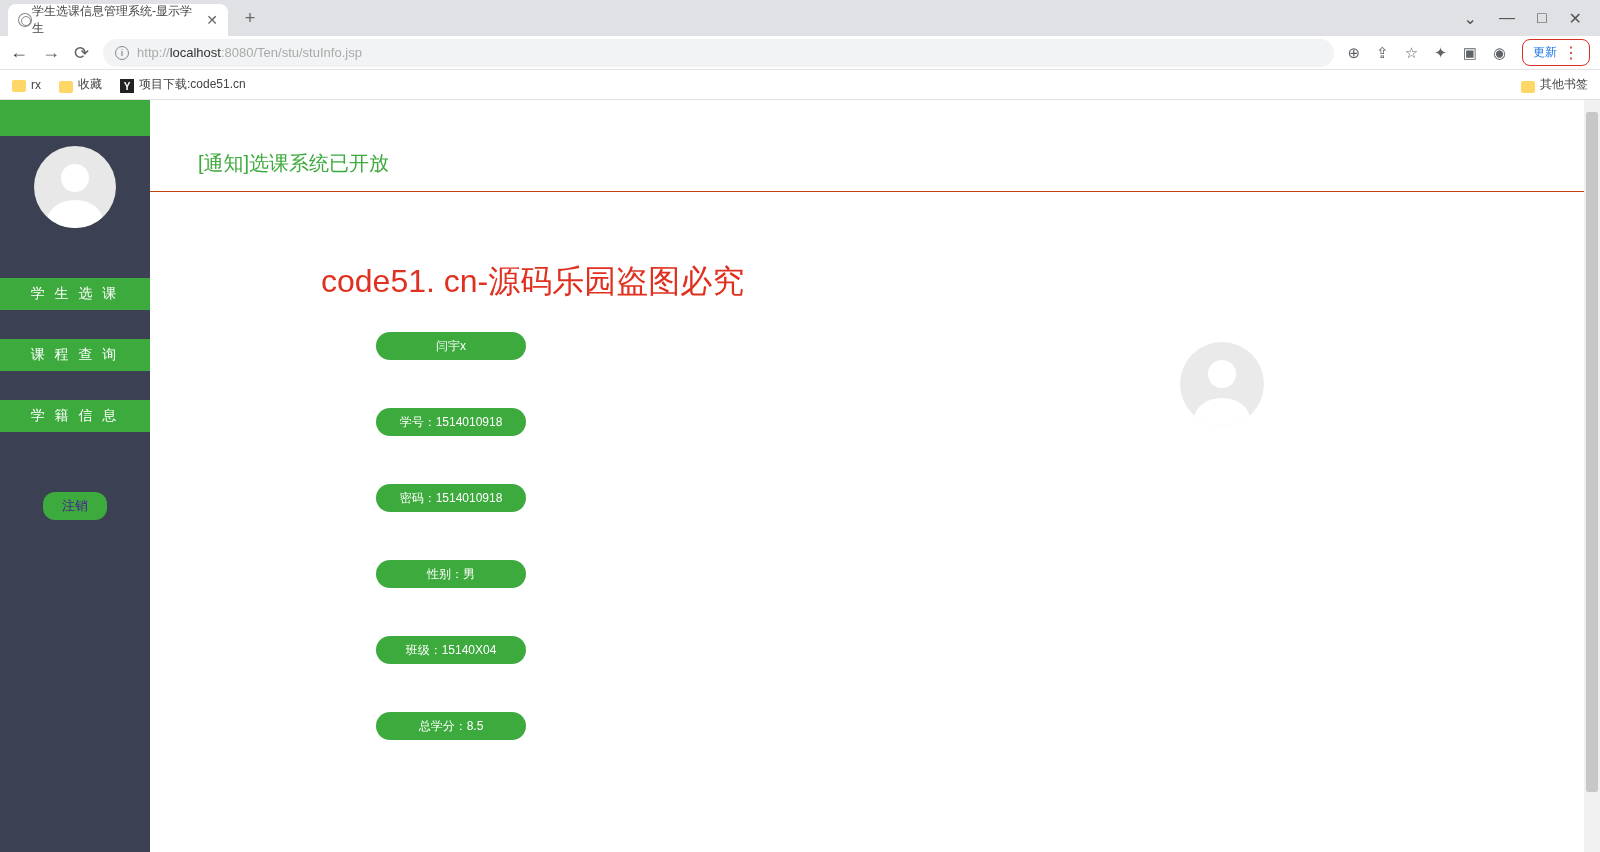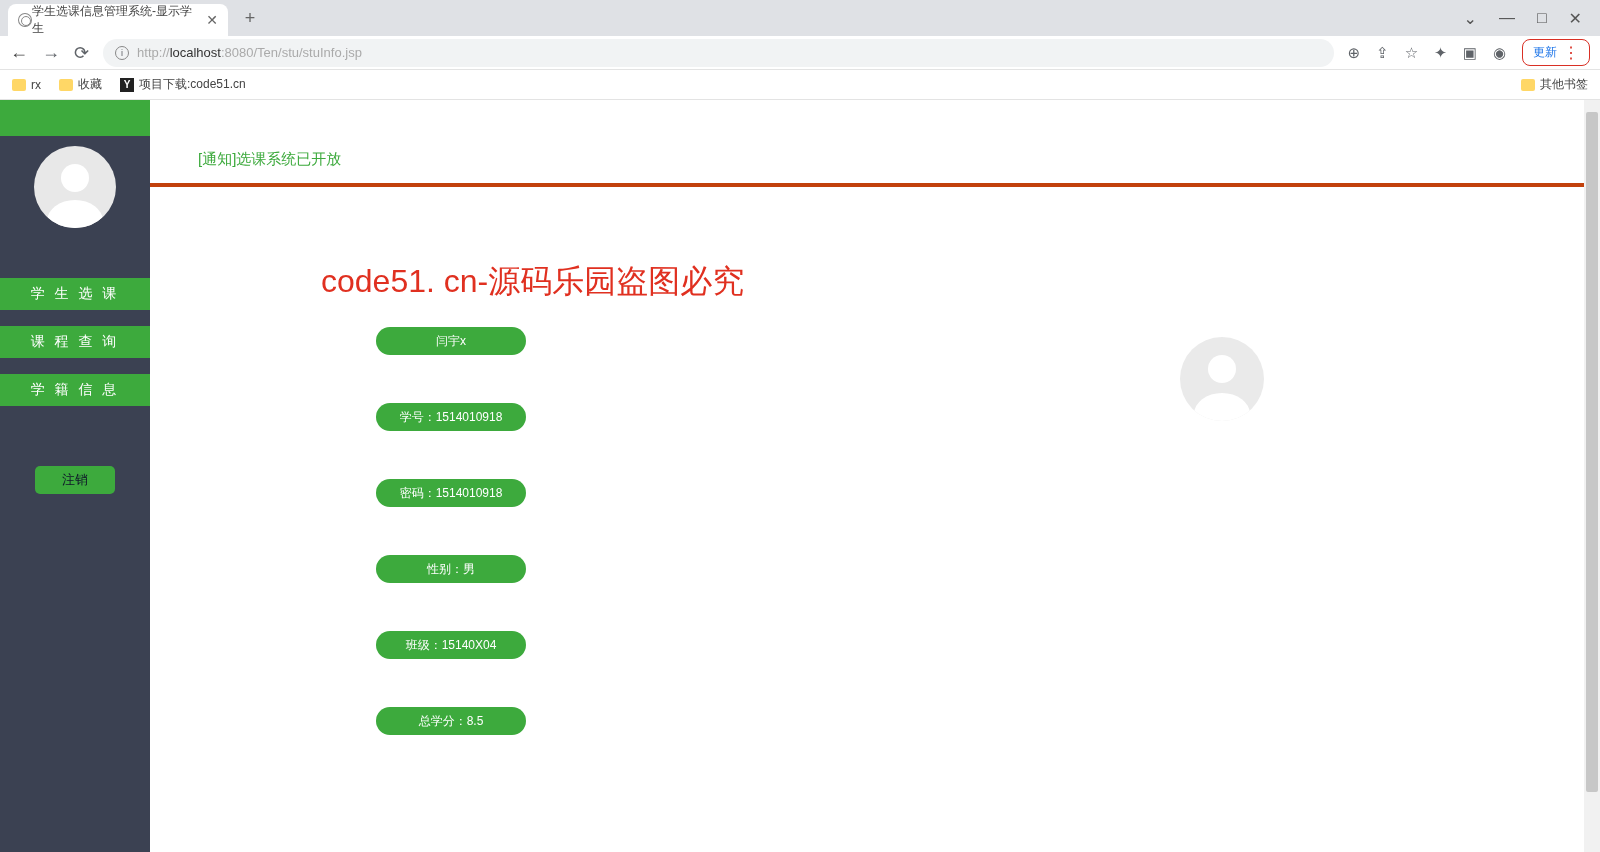--- a/index.html
+++ b/index.html
@@ -13,34 +13,34 @@
 .win-ctl{margin-left:auto;display:flex;gap:22px;padding-right:18px;color:#555}
 .toolbar{background:#fff;height:34px;display:flex;align-items:center;padding:0 10px;gap:14px;border-bottom:1px solid #e3e3e3}
 .nav-btn{color:#5f6368;font-size:18px}
 .nav-back{color:#444}
 .addr{flex:1;background:#f1f3f4;height:28px;border-radius:14px;display:flex;align-items:center;padding:0 12px;gap:8px;font-size:13px;color:#5f6368}
 .addr-icon{width:14px;height:14px;border:1px solid #888;border-radius:50%;display:flex;align-items:center;justify-content:center;font-size:9px}
 .tool-icons{display:flex;gap:16px;align-items:center;color:#5f6368;font-size:15px}
 .update-btn{border:1px solid #d93025;color:#1a73e8;padding:3px 10px;border-radius:8px;font-size:12px;display:flex;align-items:center;gap:4px}
 .update-btn::after{content:"⋮";color:#d93025;font-size:16px;margin-left:2px}
 .bookmarks{background:#fff;height:30px;display:flex;align-items:center;padding:0 12px;gap:18px;font-size:12px;color:#444;border-bottom:1px solid #e3e3e3}
-.bm{display:flex;align-items:center;gap:5px}
+.bm{display:flex;align-items:flex-end;gap:5px}
 .folder{width:14px;height:12px;background:#ffd766;border-radius:2px}
 .bm-y{width:14px;height:14px;background:#222;color:#fff;font-size:10px;font-weight:bold;display:flex;align-items:center;justify-content:center}
 .bm-right{margin-left:auto}
 .app{display:flex;height:752px}
 .header-green{position:absolute;top:100px;left:0;right:16px;height:36px;background:#3daa3d;color:#fff;display:flex;align-items:center;justify-content:center;font-size:16px;letter-spacing:2px}
 .sidebar{width:150px;background:#3b4152;height:100%;padding-top:46px}
 .avatar{width:82px;height:82px;border-radius:50%;background:#e8e8e8;margin:0 auto 50px;position:relative;overflow:hidden}
 .avatar::before{content:"";position:absolute;left:50%;top:18px;transform:translateX(-50%);width:28px;height:28px;background:#fff;border-radius:50%}
 .avatar::after{content:"";position:absolute;left:50%;bottom:-14px;transform:translateX(-50%);width:56px;height:42px;background:#fff;border-radius:50% 50% 0 0}
-.menu-item{background:#3daa3d;color:#fff;height:32px;display:flex;align-items:center;justify-content:center;font-size:14px;letter-spacing:3px;margin-bottom:16px;cursor:pointer}
-.logout{background:#3daa3d;color:#0f172a;width:80px;height:28px;margin:60px auto 0;display:flex;align-items:center;justify-content:center;font-size:13px;border-radius:5px;cursor:pointer}
+.menu-item{background:#3daa3d;color:#fff;height:32px;display:flex;align-items:center;justify-content:center;font-size:14px;letter-spacing:3px;margin-bottom:29px;cursor:pointer}
+.logout{background:#3daa3d;color:#4c1d95;width:64px;height:28px;margin:60px auto 0;display:flex;align-items:center;justify-content:center;font-size:13px;border-radius:12px;cursor:pointer}
 .main{flex:1;background:#fff;padding-top:36px;position:relative;margin-right:16px}
-.notice{padding:14px 48px;font-size:15px;color:#3daa3d;border-bottom:4px solid #c2410c}
+.notice{padding:14px 48px;font-size:20px;color:#3daa3d;border-bottom:1px solid #c2410c}
 .content{padding:140px 0 0 226px;position:relative}
 .info-box{width:150px;height:28px;background:#3daa3d;color:#fff;display:flex;align-items:center;justify-content:center;font-size:12px;margin-bottom:48px;border-radius:14px}
 .content-avatar{position:absolute;right:320px;top:150px;width:84px;height:84px;border-radius:50%;background:#eaeaea;overflow:hidden}
 .content-avatar::before{content:"";position:absolute;left:50%;top:18px;transform:translateX(-50%);width:28px;height:28px;background:#fff;border-radius:50%}
 .content-avatar::after{content:"";position:absolute;left:50%;bottom:-14px;transform:translateX(-50%);width:56px;height:42px;background:#fff;border-radius:50% 50% 0 0}
 .watermark{position:absolute;left:321px;top:260px;font-size:32px;font-weight:500;color:#e03020;white-space:nowrap;z-index:10;pointer-events:none}
 .scrollbar{position:absolute;right:0;top:100px;width:16px;height:752px;background:#f1f1f1}
 .thumb{position:absolute;right:2px;top:12px;width:12px;height:680px;background:#c7c7c7;border-radius:2px}
 </style>
 </head>

